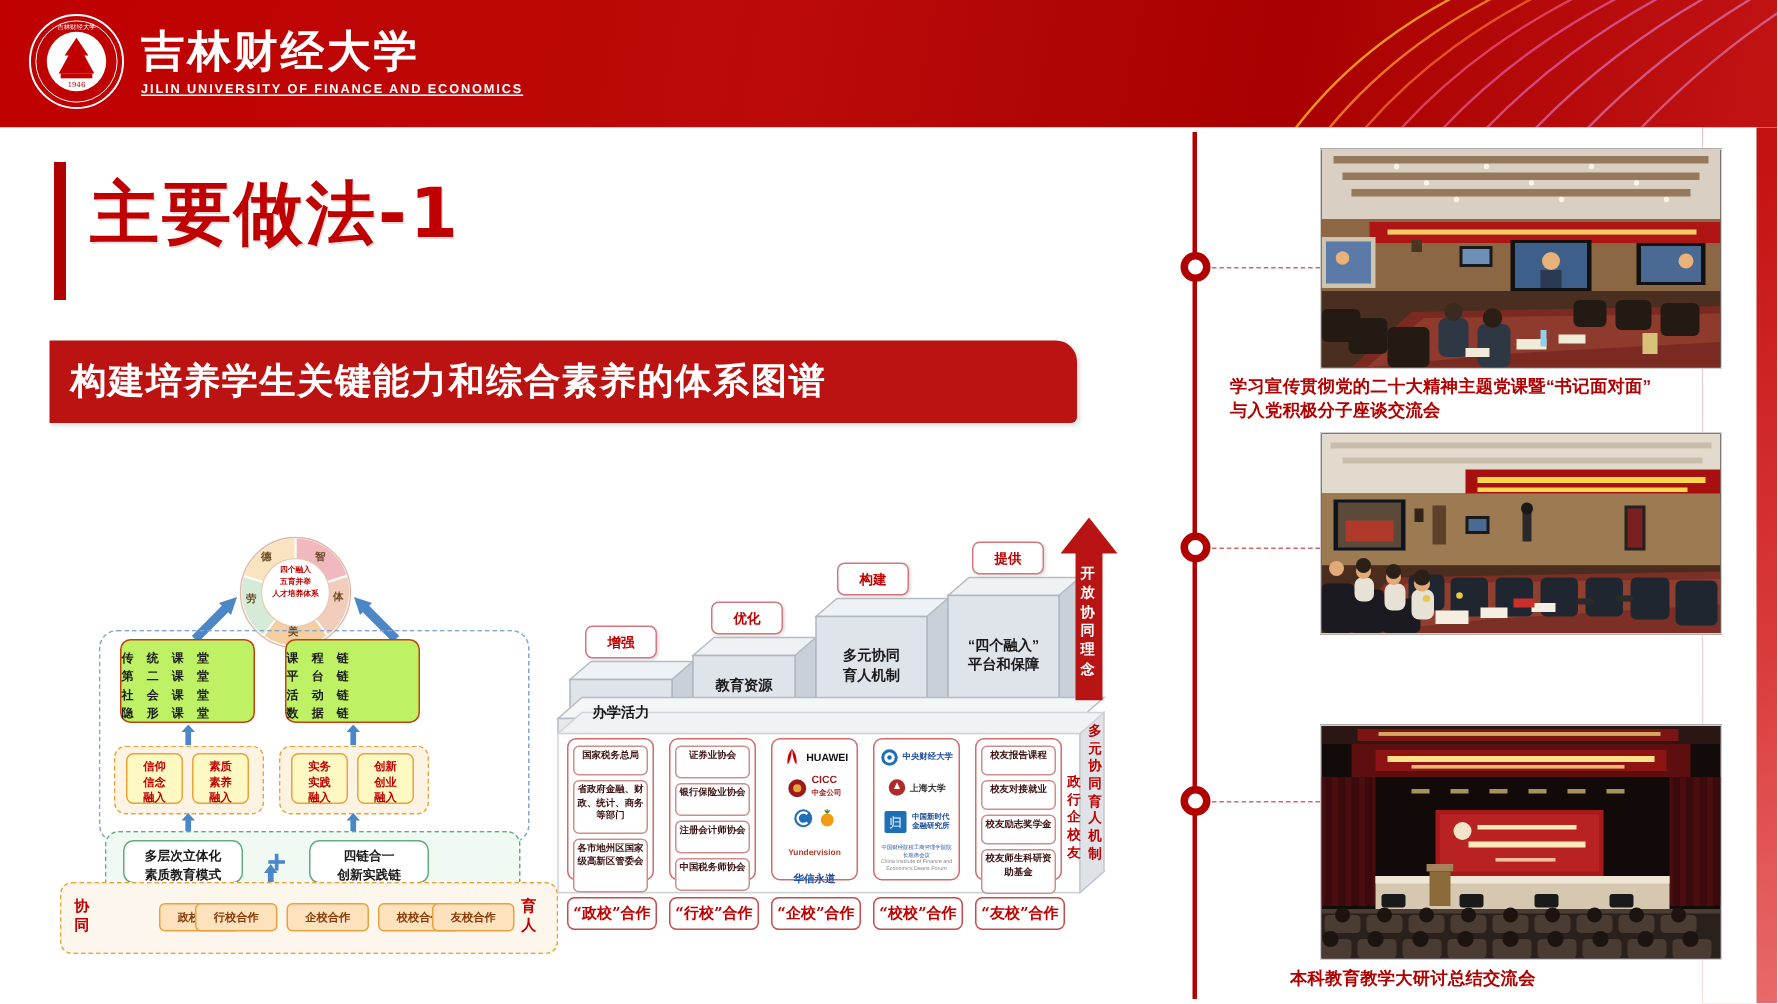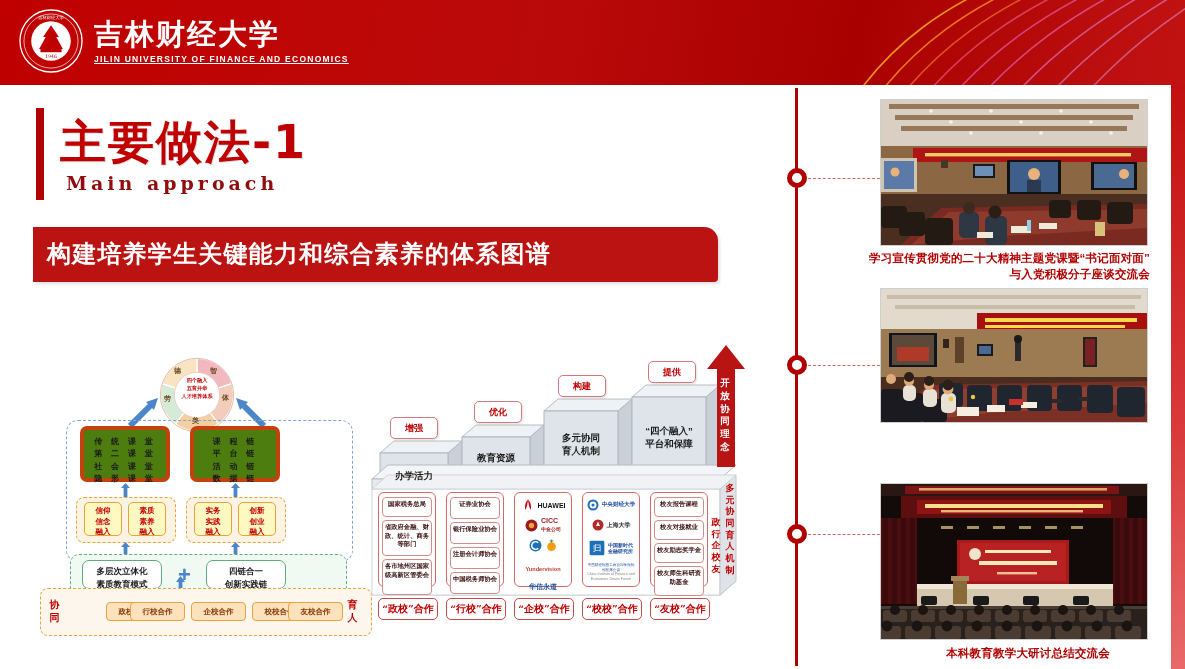--- a/index.html
+++ b/index.html
@@ -80,22 +80,22 @@
     position:absolute;left:138px;top:27px;width:38px;text-align:center;
     color:#c00000;font-size:5.2px;line-height:1.5;font-weight:bold;
   }
   .wheel-label{position:absolute;color:#6b4a22;font-size:7px;font-weight:bold;}
 
   .outer-box{
     position:absolute;left:26px;top:70px;width:285px;height:140px;
     border:1px dashed #7fa5d6;border-radius:12px;background:transparent;
   }
   .blue-box{
-    position:absolute;background:#4d7c0f;border:4px solid #c2410c;border-radius:7px;
-    color:#1a1a1a;font-size:8px;text-align:center;letter-spacing:3px;line-height:1.55;
+    position:absolute;background:#bef264;border:1px solid #c2410c;border-radius:7px;
+    color:#1a1a1a;font-size:8px;letter-spacing:3px;line-height:1.55;
     padding-top:5px;box-sizing:border-box;font-family:"DejaVu Serif","Liberation Serif",serif;
     font-weight:bold;
   }
   .dash-orange{
     position:absolute;border:1px dashed #e8a33d;border-radius:8px;background:#fdf3e3;
   }
   .orange-pill{
     position:absolute;background:#fef9c3;border:1px solid #e8a33d;border-radius:5px;
     color:#c00000;font-size:7.5px;font-weight:bold;text-align:center;line-height:1.42;
     padding-top:3px;box-sizing:border-box;font-family:"DejaVu Serif","Liberation Serif",serif;
@@ -178,21 +178,21 @@
     position:absolute;width:20px;height:20px;border-radius:50%;
     border:5px solid #b10000;background:#fff;box-sizing:border-box;
   }
   .tl-dash{
     position:absolute;height:0;border-top:1.5px dashed #d06a6a;
   }
 
   
   .photo{position:absolute;border:1px solid #cfcfcf;overflow:hidden;background:#2a1a1a;}
   .cap{
-    position:absolute;text-align:right;color:#b10000;font-size:11.5px;font-weight:bold;
+    position:absolute;text-align:left;color:#b10000;font-size:11.5px;font-weight:bold;
     line-height:1.4;letter-spacing:.2px;
   }
   
   .scene{position:absolute;left:0;top:0;width:100%;height:100%;}
 </style>
 </head>
 <body>
 
 <div id="slide">
 
@@ -234,21 +234,20 @@
       </div>
     </div>
   </div>
 
   <div class="body-area"></div>
   <div class="right-frame"></div>
   <div class="right-frame-inner"></div>
 
   <div class="title-bar-left"></div>
   <div class="title-main">主要做法-1</div>
-  <div class="title-sub">Main  approach</div>
 
   <div class="banner">
     <div class="banner-text">构建培养学生关键能力和综合素养的体系图谱</div>
   </div>
 
   <div class="model">
 
     <svg class="wheel" viewBox="0 0 100 100">
       <g stroke="#fff" stroke-width="1.6">
         <path d="M50 50 L50 3 A47 47 0 0 1 94.7 35.5 Z" fill="#f2b8c0"></path>

